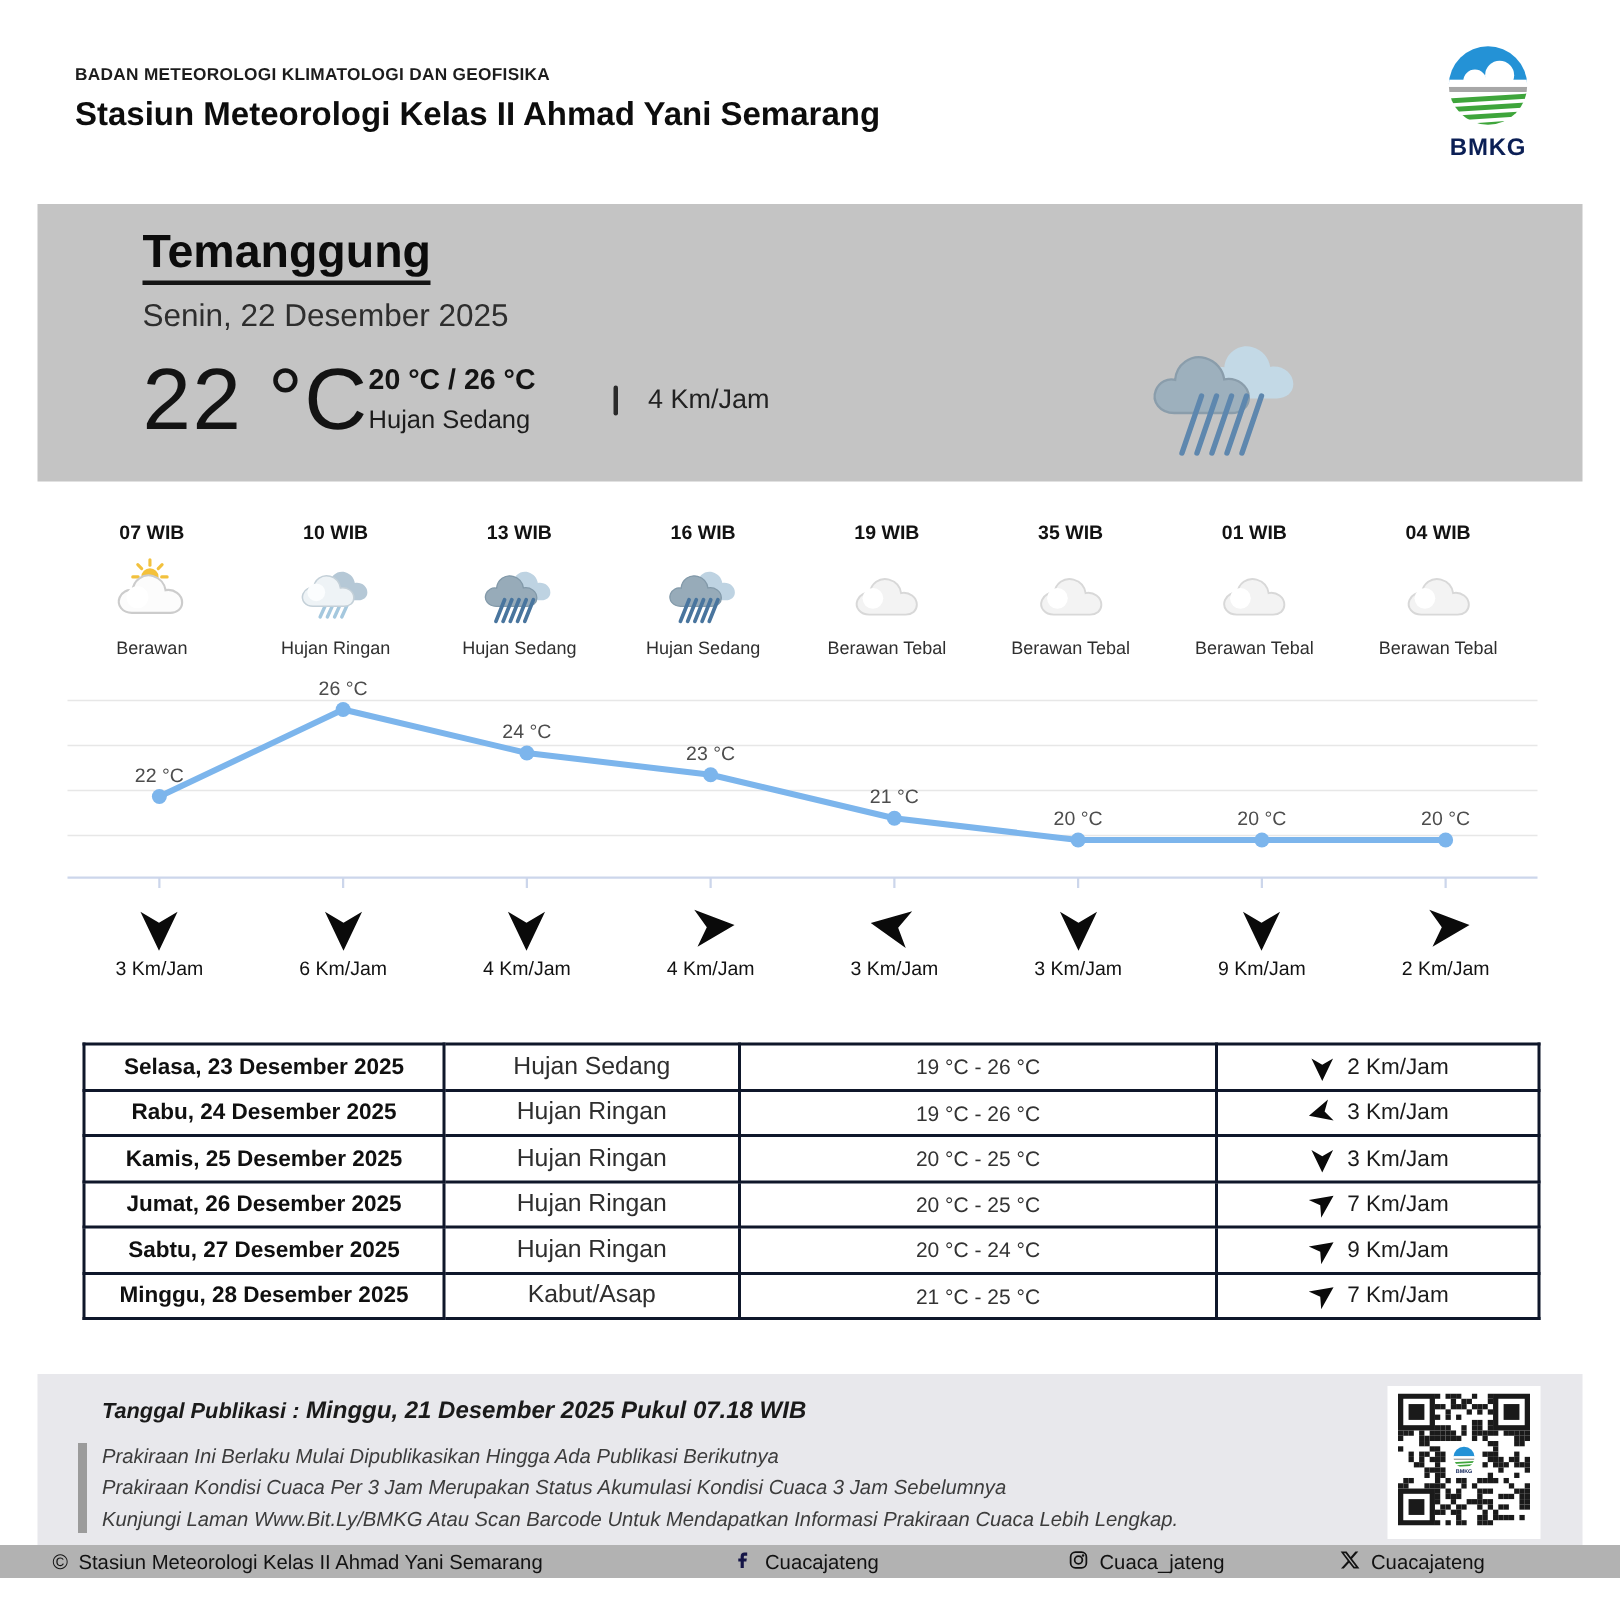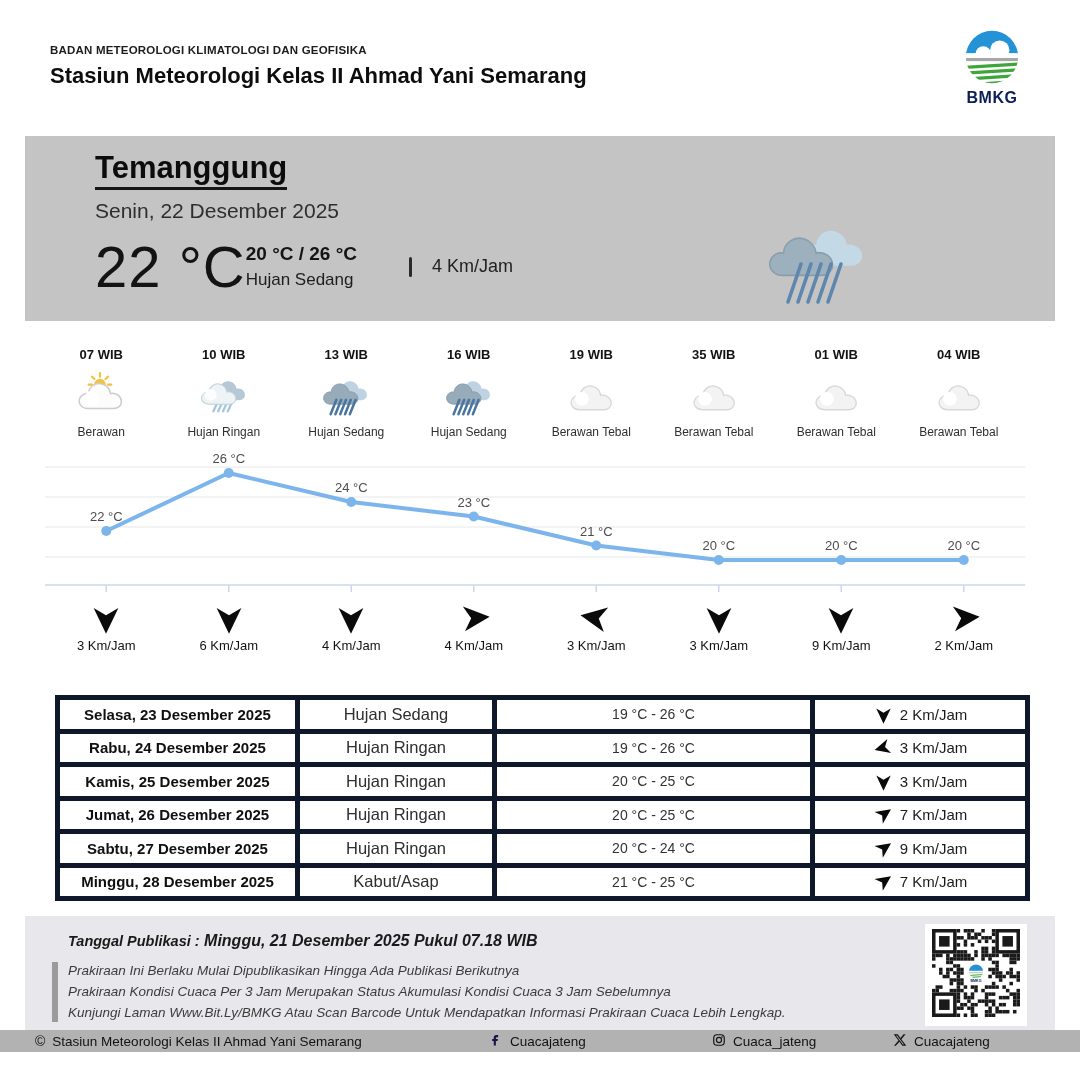--- a/index.html
+++ b/index.html
@@ -40,21 +40,21 @@
   .chart svg{overflow:visible}
 
   
   .winds{position:absolute;top:600px;left:45px;width:980px;display:flex}
   .wcol{width:122.5px;text-align:center}
   .warrow{display:block;margin:0 auto}
   .wlabel{font-size:13px;margin-top:2px;color:#121212}
 
   
   .daily{position:absolute;top:695px;left:55px;width:970px;border-collapse:collapse;table-layout:fixed}
-  .daily td{border:5px solid #0f172a;height:28.5px;text-align:center;vertical-align:middle;padding:0}
+  .daily td{border:2px solid #0f172a;height:28.5px;text-align:center;vertical-align:middle;padding:0}
   .td-date{font-size:15px;font-weight:700;color:#101010}
   .td-cond{font-size:16.5px;color:#2e2e2e}
   .td-temp{font-size:14px;color:#333}
   .wind-cell{display:flex;align-items:center;justify-content:center;gap:6px;font-size:15px;color:#1a1a1a}
 
   
   .foot{position:absolute;top:916px;left:25px;width:1030px;height:132px;background:#e8e8ec}
   .pub{position:absolute;top:16px;left:43px;font-style:italic;color:#1a1a1a}
   .pub-label{font-weight:600;font-size:14.5px}
   .pub-value{font-weight:700;font-size:16px}

